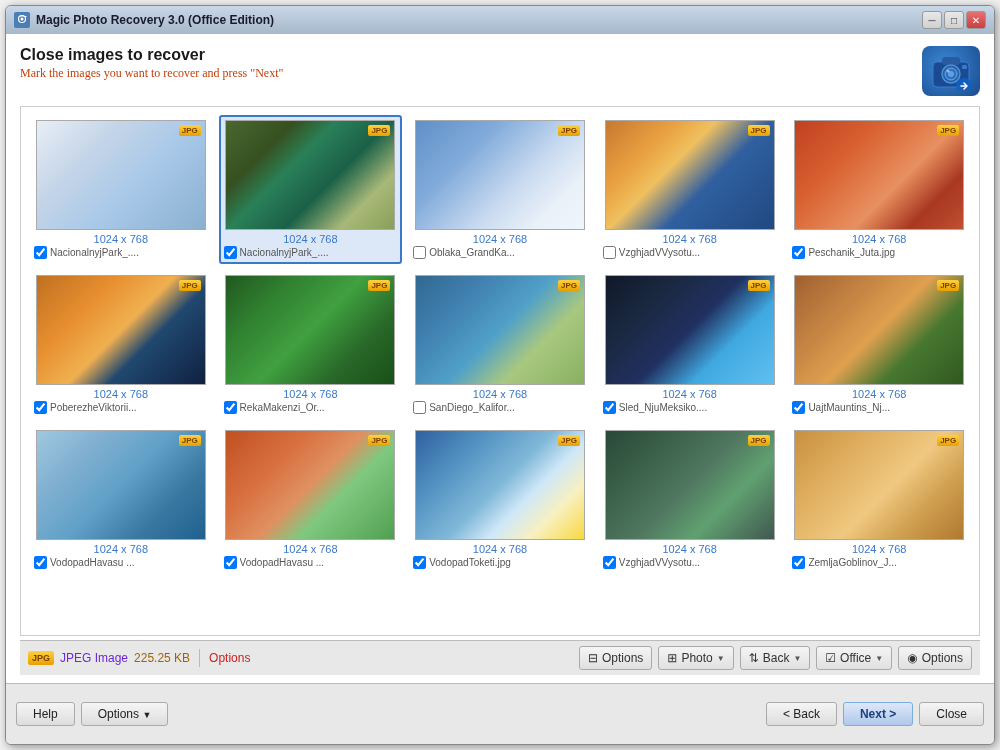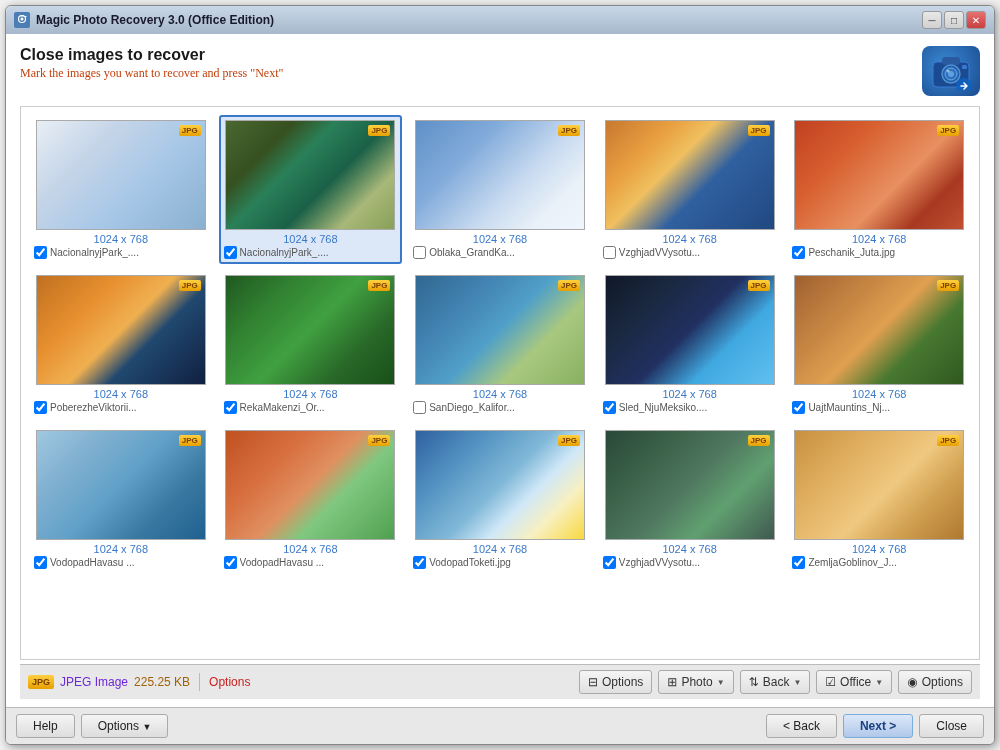--- a/index.html
+++ b/index.html
@@ -252,21 +252,21 @@
       color: #555;
       background: #f0f0f0;
       flex-shrink: 0;
     }
     
     .bottom-nav {
       display: flex;
       align-items: center;
       background: #e8e8e8;
       border-top: 1px solid #bbb;
-      padding: 6px 10px;
+      padding: 18px 10px;
       gap: 6px;
       flex-shrink: 0;
     }
     .nav-btn {
       padding: 4px 16px;
       border-radius: 3px;
       border: 1px solid #aaa;
       background: linear-gradient(to bottom, #f5f5f5, #ddd);
       font-size: 12px;
       cursor: pointer;

